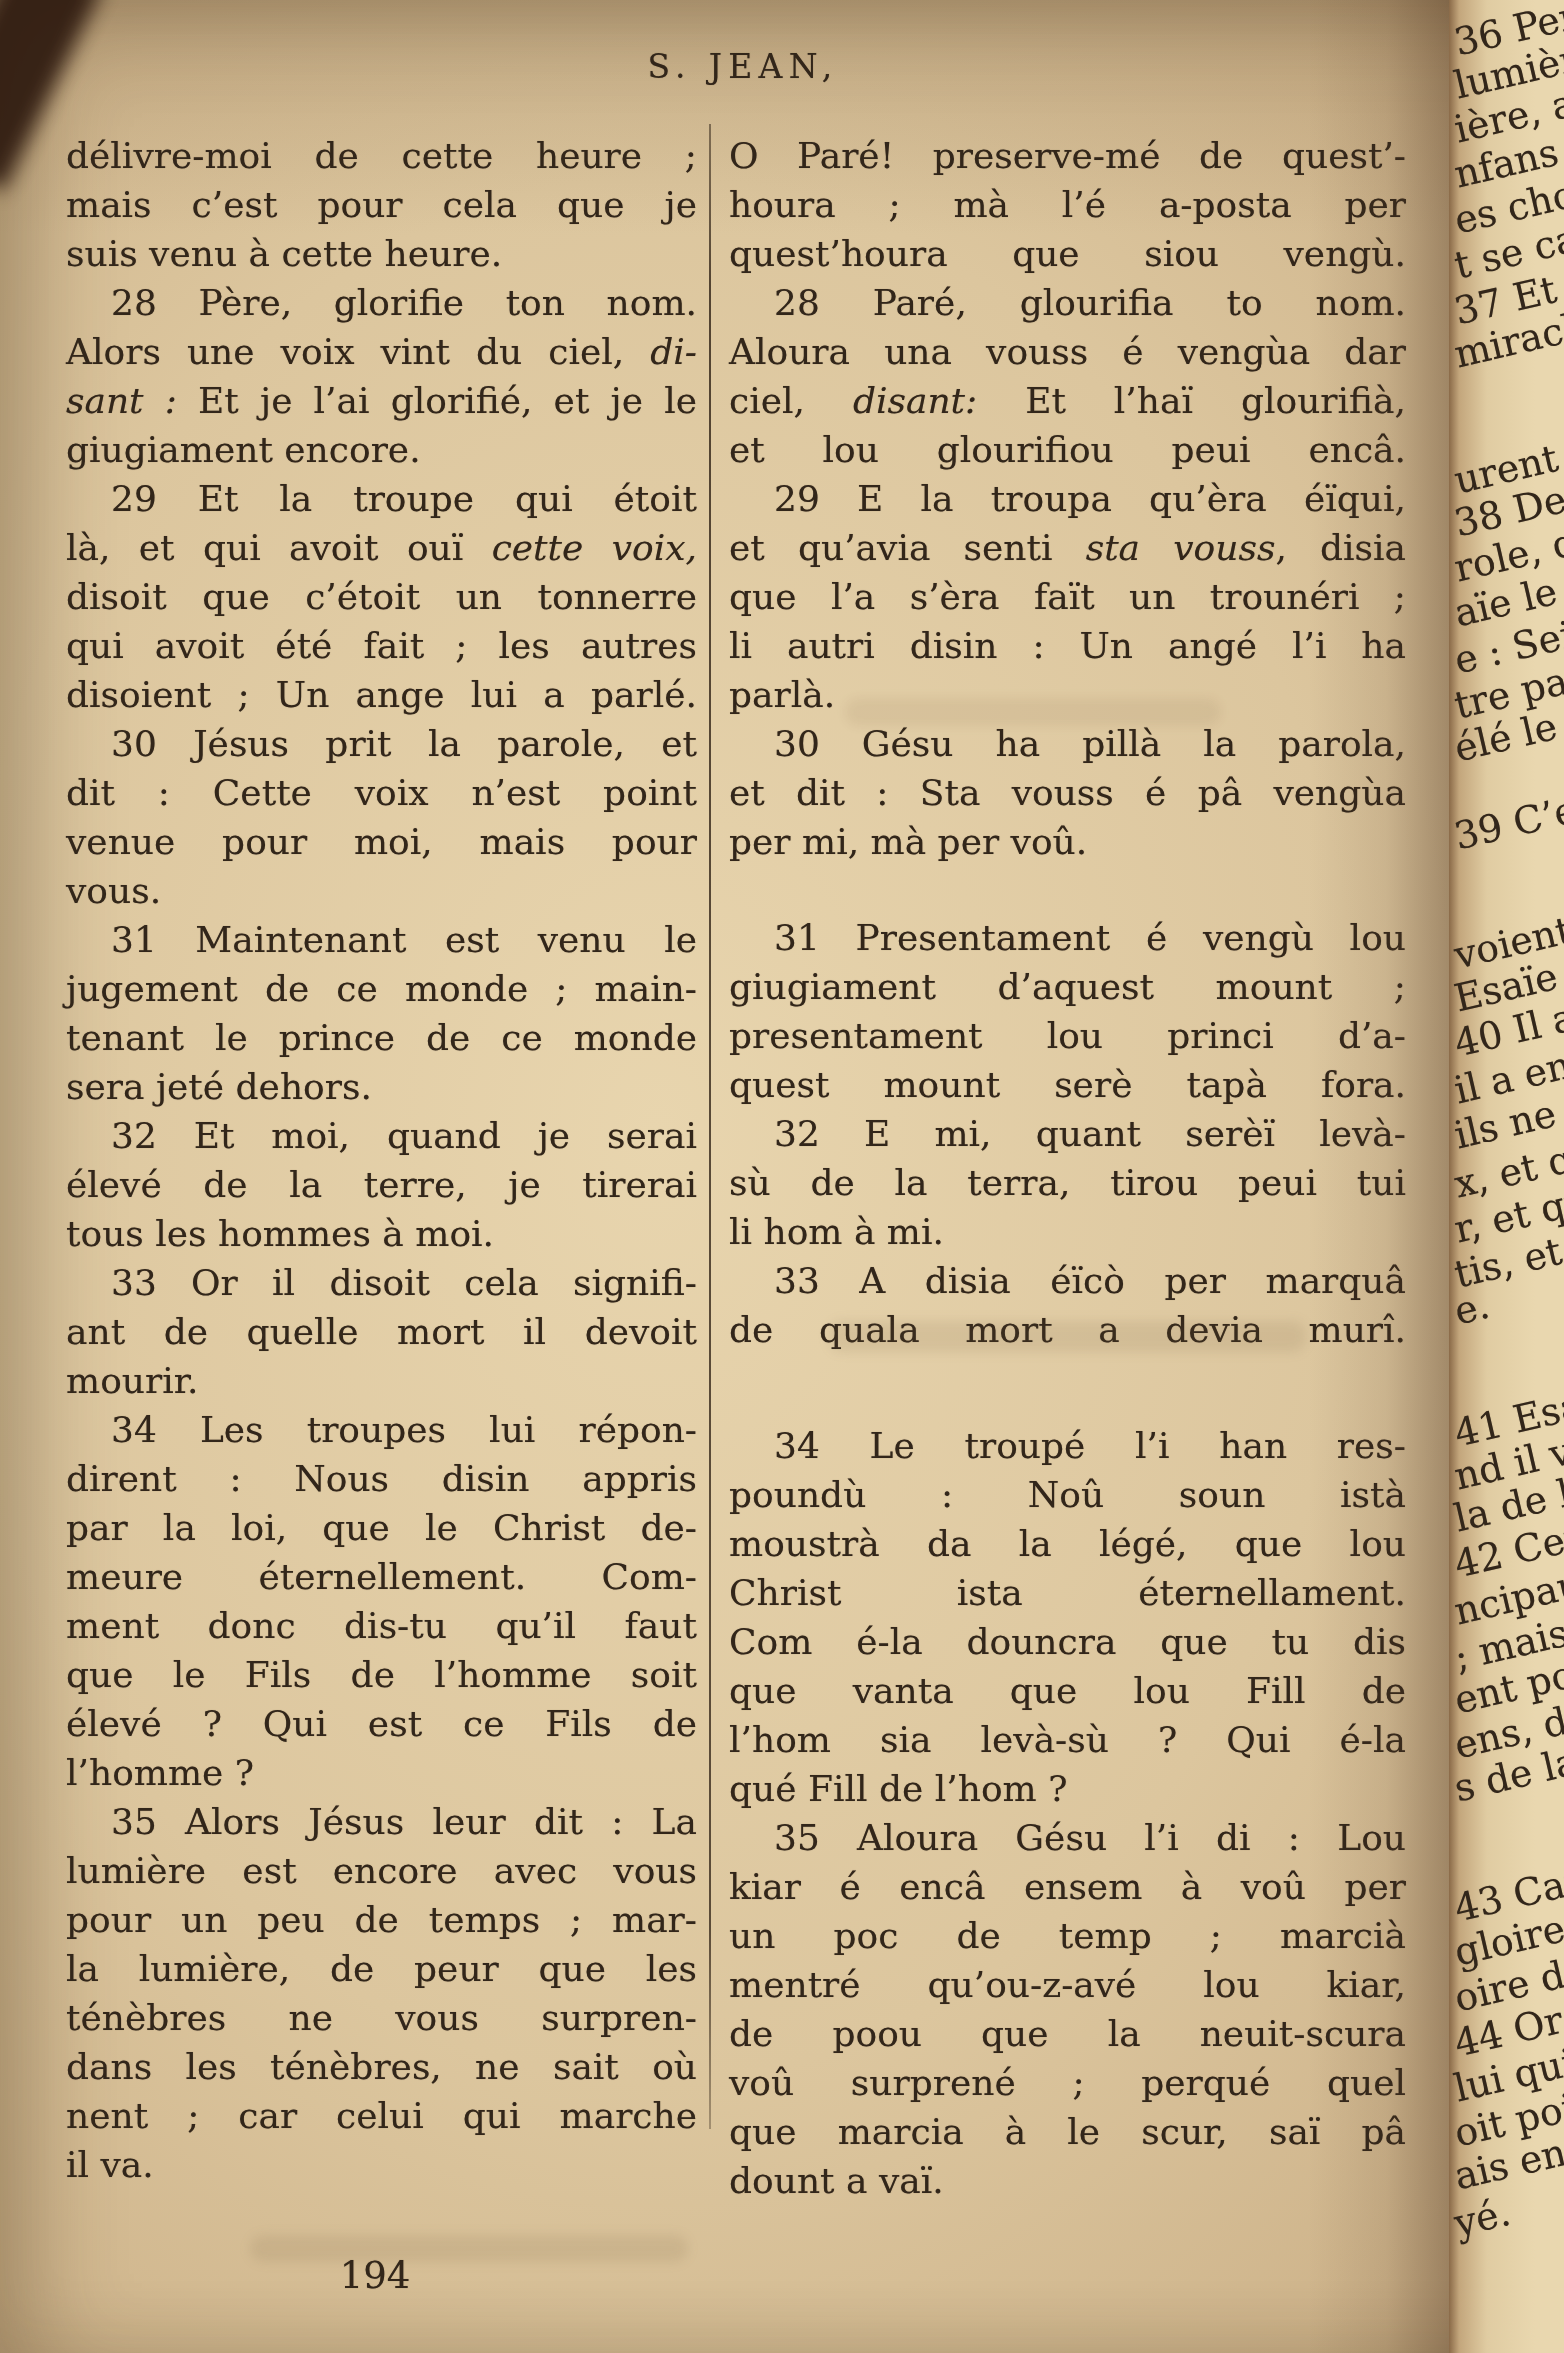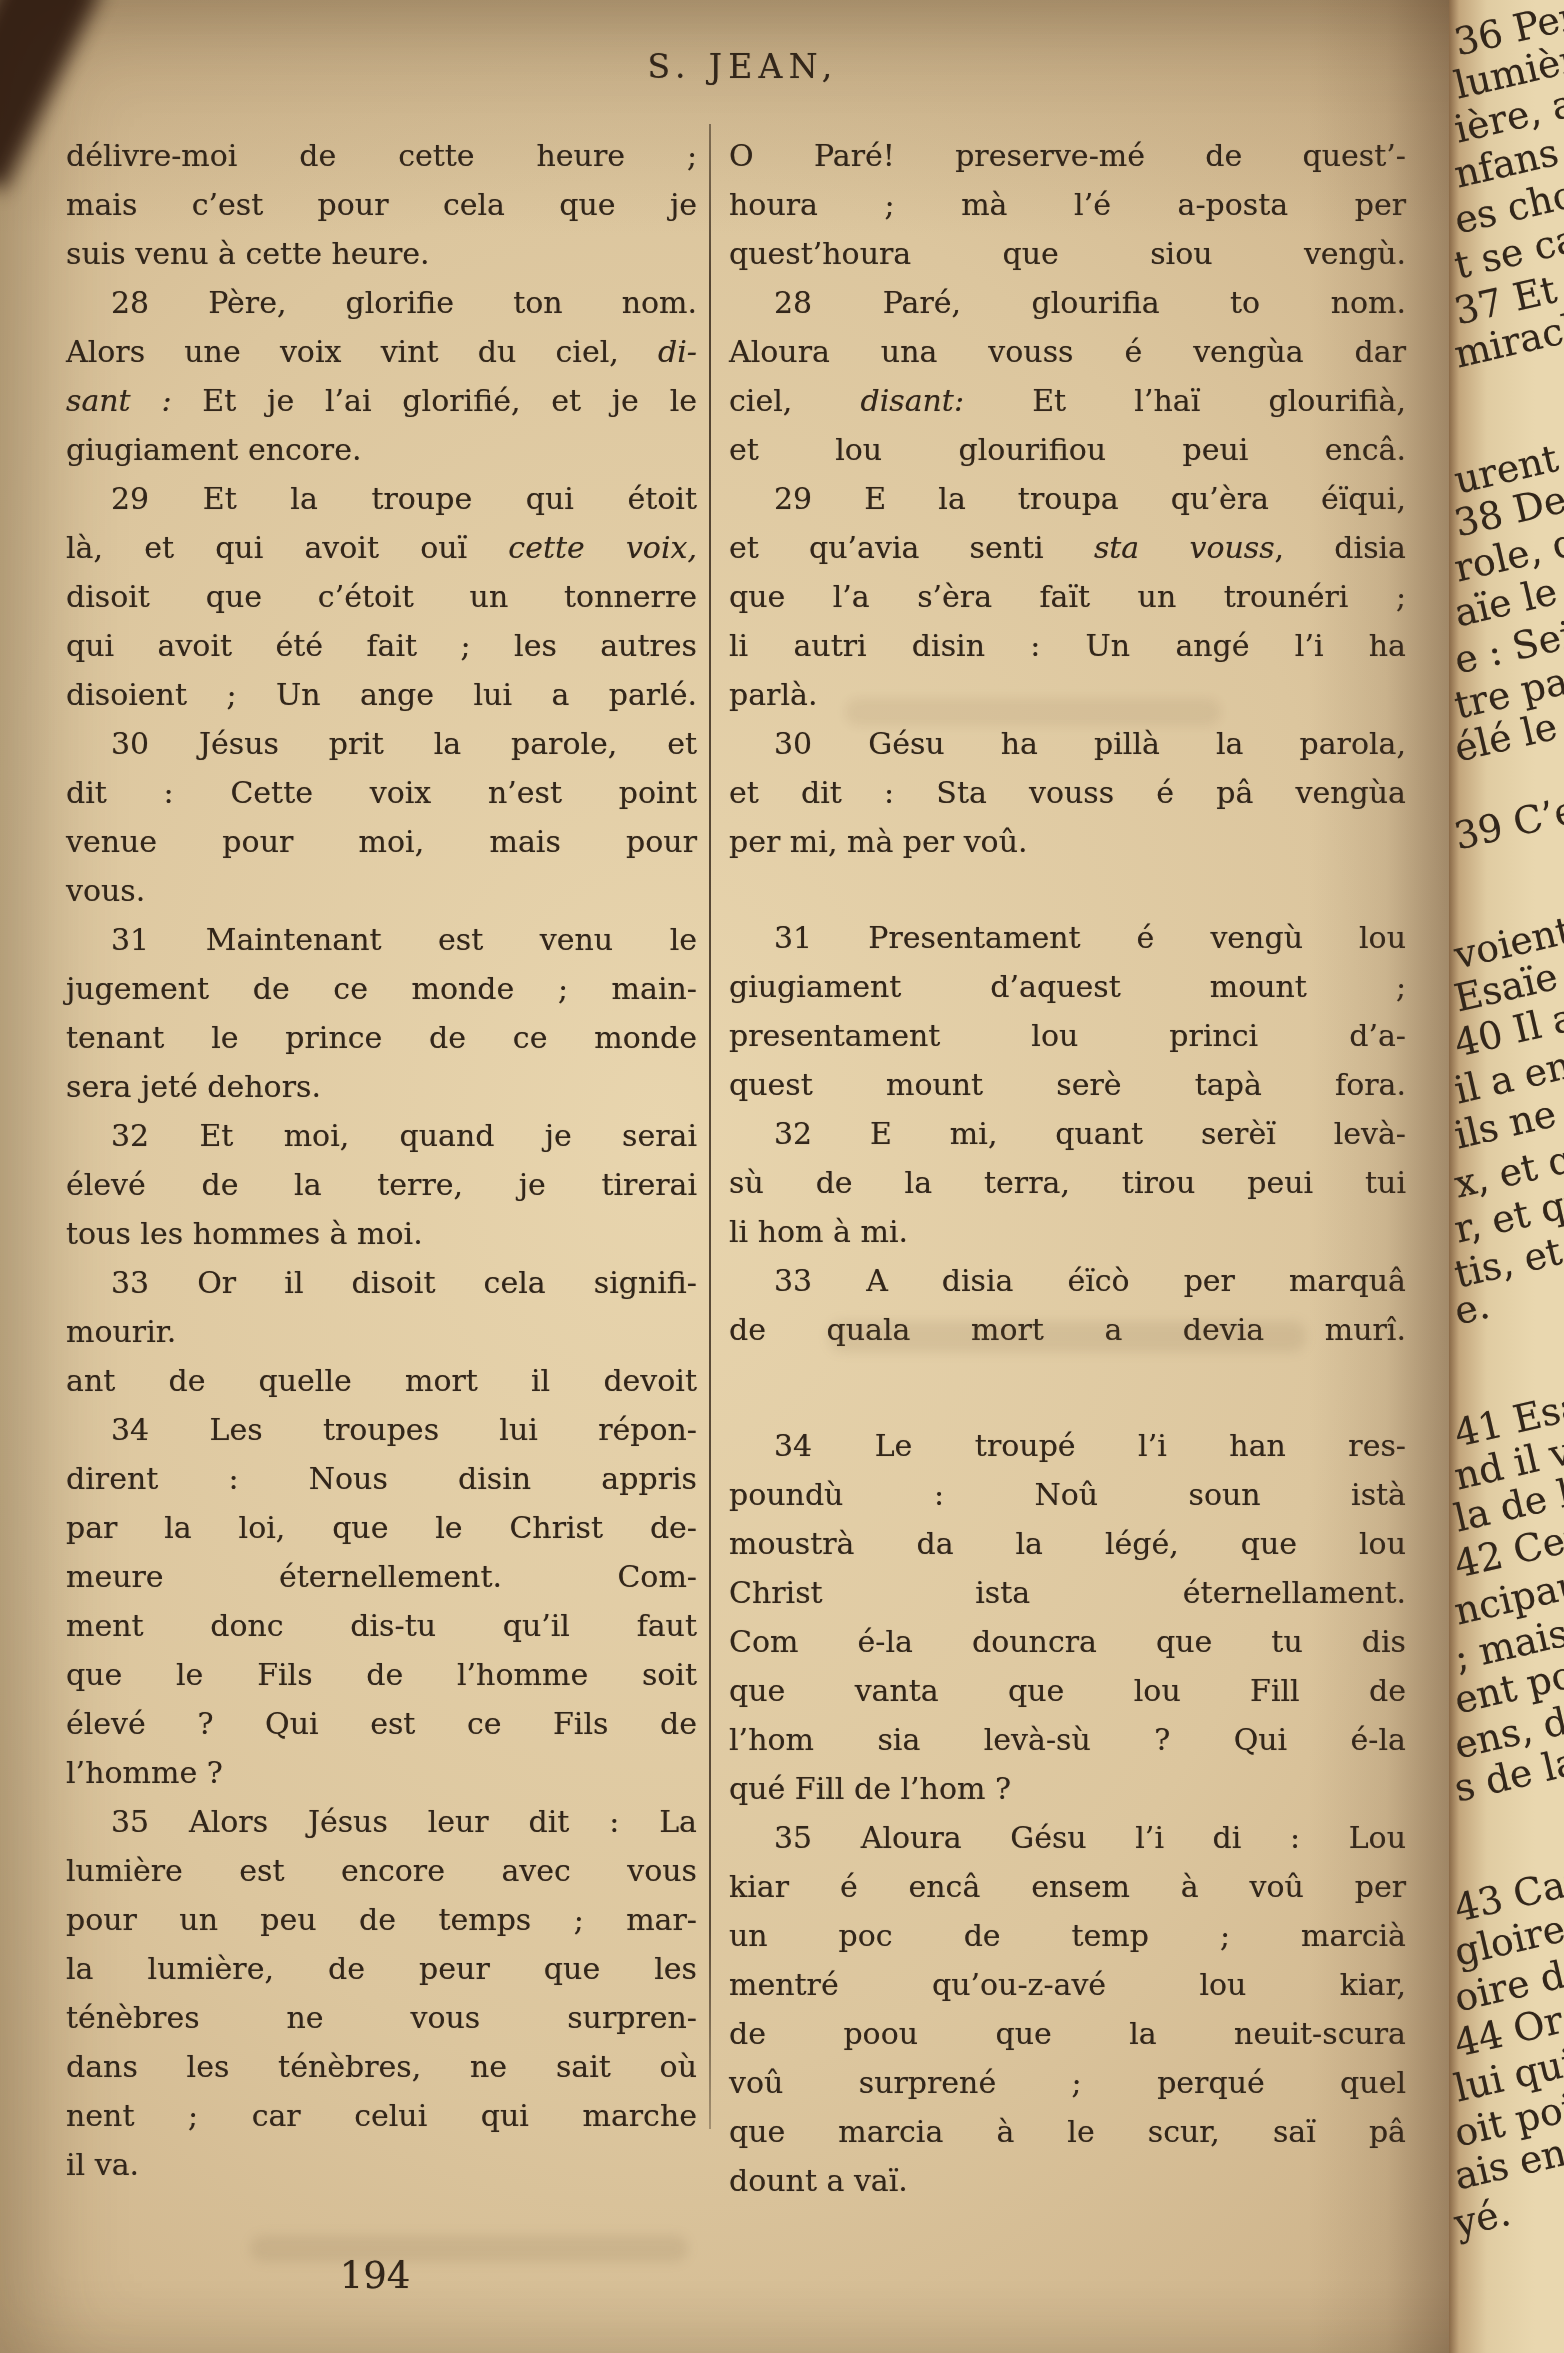--- a/index.html
+++ b/index.html
@@ -17,21 +17,21 @@
   
   .corner-shadow{
     position:absolute;left:-36px;top:-45px;width:94px;height:227px;
     background:#2e1a0f;transform:rotate(26deg);filter:blur(10.2px);opacity:.92;
   }
   .running-head{
     position:absolute;left:469px;top:47px;width:548px;
     text-align:center;font-size:33px;letter-spacing:6.3px;
     text-shadow:0 0 0.8px rgba(50,38,26,.5);
   }
-  .col{position:absolute;top:131px;font-size:30px;line-height:49px;
+  .col{position:absolute;top:131px;font-size:36px;line-height:49px;
        text-shadow:0 0 0.8px rgba(50,38,26,.45);}
   .col-left{left:66px;width:631px;}
   .col-right{left:729px;width:677px;}
   .tline{height:49px;white-space:nowrap;}
   .tline.just{white-space:normal;text-align:justify;text-align-last:justify;}
   .tline.ind{text-indent:45px;}
   .it{font-style:italic;}
   .gap{width:100%;}
   .divider{
     position:absolute;left:709px;top:124px;width:2.3px;height:2005px;
@@ -89,22 +89,22 @@
       <div class="tline just"><span>venue pour moi, mais pour</span></div>
       <div class="tline"><span>vous.</span></div>
       <div class="tline just ind"><span>31 Maintenant est venu le</span></div>
       <div class="tline just"><span>jugement de ce monde ; main-</span></div>
       <div class="tline just"><span>tenant le prince de ce monde</span></div>
       <div class="tline"><span>sera jeté dehors.</span></div>
       <div class="tline just ind"><span>32 Et moi, quand je serai</span></div>
       <div class="tline just"><span>élevé de la terre, je tirerai</span></div>
       <div class="tline"><span>tous les hommes à moi.</span></div>
       <div class="tline just ind"><span>33 Or il disoit cela signifi-</span></div>
+      <div class="tline just"><span>ant de quelle mort il devoit</span></div>
       <div class="tline"><span>mourir.</span></div>
-      <div class="tline just"><span>ant de quelle mort il devoit</span></div>
       <div class="tline just ind"><span>34 Les troupes lui répon-</span></div>
       <div class="tline just"><span>dirent : Nous disin appris</span></div>
       <div class="tline just"><span>par la loi, que le Christ de-</span></div>
       <div class="tline just"><span>meure éternellement. Com-</span></div>
       <div class="tline just"><span>ment donc dis-tu qu’il faut</span></div>
       <div class="tline just"><span>que le Fils de l’homme soit</span></div>
       <div class="tline just"><span>élevé ? Qui est ce Fils de</span></div>
       <div class="tline"><span>l’homme ?</span></div>
       <div class="tline just ind"><span>35 Alors Jésus leur dit : La</span></div>
       <div class="tline just"><span>lumière est encore avec vous</span></div>

